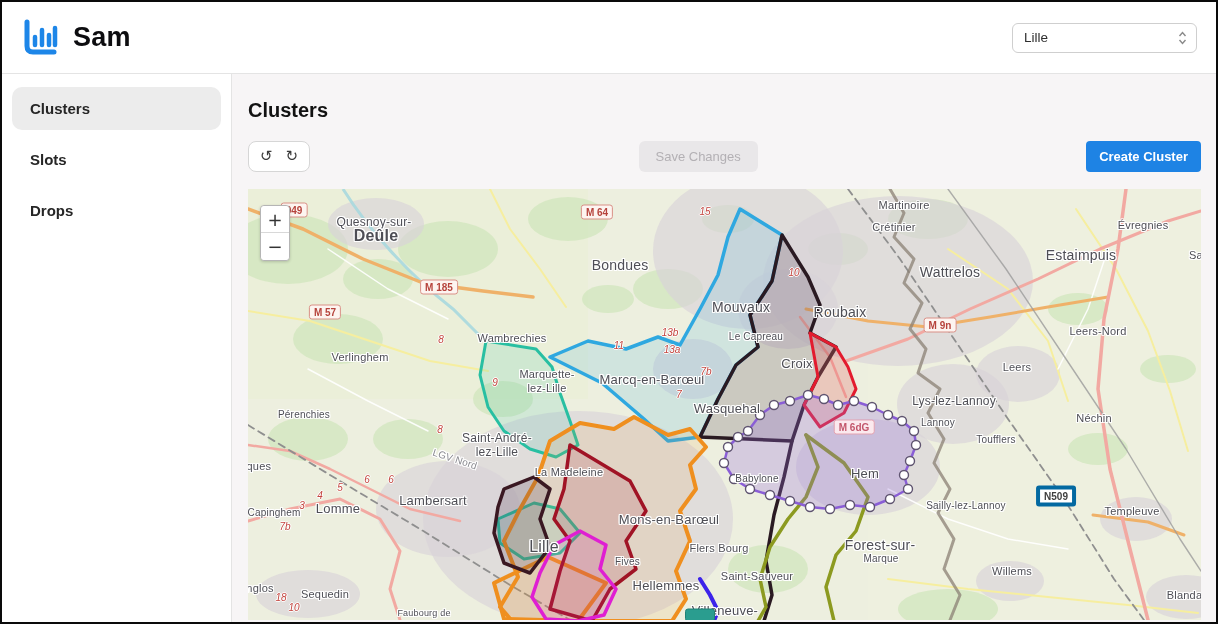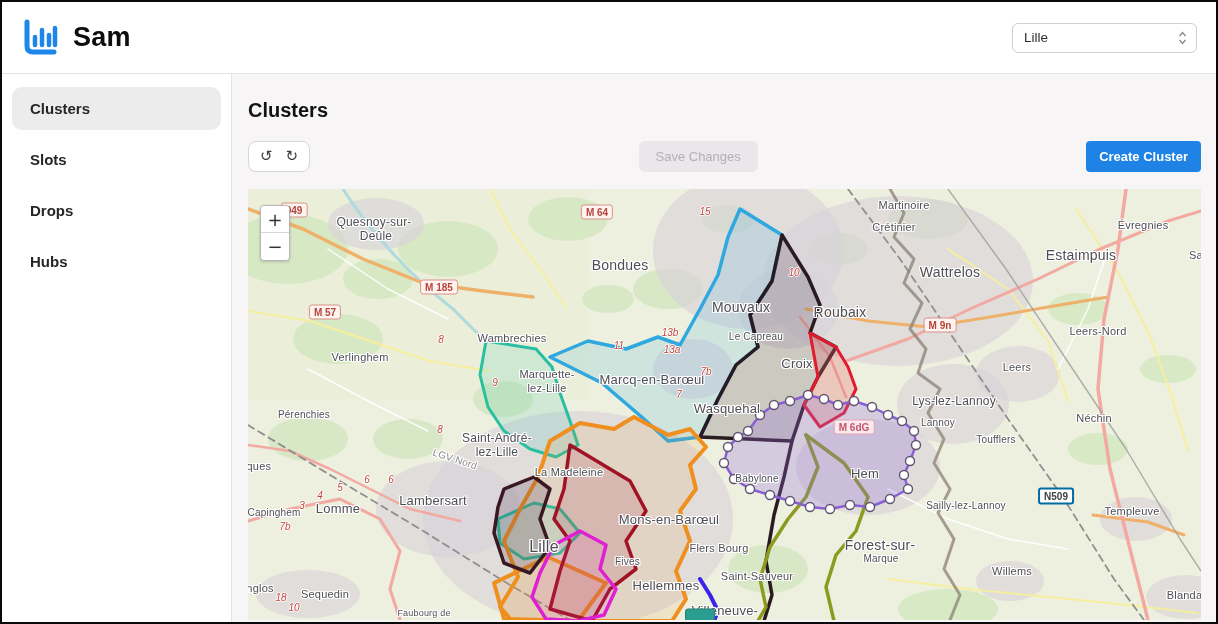--- a/index.html
+++ b/index.html
@@ -32,21 +32,21 @@
   .btn-create { background:#1e83e4; color:#fff; border:none; border-radius:4px; padding:8px 13px; font-size:13px; font-weight:bold; font-family:inherit; cursor:pointer; }
 
   
   .map { position:relative; margin-top:17px; width:953px; height:431px; background:#edefdf; overflow:hidden; flex:0 0 auto; }
   .map svg.base { position:absolute; left:0; top:0; }
   .map-label { position:absolute; transform:translate(-50%,-50%); color:#4e4e55; white-space:nowrap; letter-spacing:.2px;
     text-shadow:1px 0 0 #fff,-1px 0 0 #fff,0 1px 0 #fff,0 -1px 0 #fff,1px 1px 0 #fff,-1px -1px 0 #fff,1px -1px 0 #fff,-1px 1px 0 #fff; }
   .map-shield { position:absolute; transform:translate(-50%,-50%); font-size:10px; font-weight:bold; padding:1px 4px; border-radius:3px; white-space:nowrap; }
   .map-shield.red { color:#b6433c; border:1px solid #d99087; background:#fdf4f0; }
   .map-shield.pink { color:#c2566b; border:1px solid #e4a2b0; background:#fbe9ee; }
-  .map-shield.gray { color:#3f3f3f; border:2px solid #0369a1; background:#fff;text-align:right; }
+  .map-shield.gray { color:#3f3f3f; border:4px solid #0369a1; background:#fff;text-align:right; }
   .map-shield.teal { background:#2a9d8f; border:1px solid #1f8177; color:#fff; min-width:30px; min-height:13px; }
   .map-roadnum { position:absolute; transform:translate(-50%,-50%); font-style:italic; font-size:10px; color:#c4453f;
     text-shadow:1px 0 0 #fff,-1px 0 0 #fff,0 1px 0 #fff,0 -1px 0 #fff; }
   .zoomctl { position:absolute; left:12px; top:16px; width:30px; background:#fff; border:1px solid #b5b5b5; border-radius:4px; box-shadow:0 1px 3px rgba(0,0,0,.18); z-index:50; }
   .zoomctl button { display:block; width:28px; height:27px; background:#fff; border:none; font-size:18px; color:#333; cursor:pointer; font-family:"DejaVu Sans",sans-serif; line-height:27px; padding:0; }
   .zoomctl button:first-child { border-bottom:1px solid #d8d8d8; border-radius:4px 4px 0 0; }
   .zoomctl button:last-child { border-radius:0 0 4px 4px; }
 </style>
 </head>
 <body>
@@ -71,21 +71,20 @@
       </svg>
     </div>
   </div>
 
   <div class="bodyrow">
 
     <nav class="sidebar" id="sidebar-nav">
         <div class="side-item active">Clusters</div>
         <div class="side-item">Slots</div>
         <div class="side-item">Drops</div>
-        <div class="side-item">Hubs</div>
       </nav>
 
     <div class="content">
       <div class="page-title">Clusters</div>
 
       <div class="toolbar">
         <div class="undoredo">
           <span class="uicon">↺</span>
           <span class="uicon">↻</span>
         </div>
@@ -192,21 +191,21 @@
             <circle cx="542" cy="312" r="4.5" fill="#ffffff" stroke="#5f5470" stroke-width="1.4"></circle>
             <circle cx="522" cy="306" r="4.5" fill="#ffffff" stroke="#5f5470" stroke-width="1.4"></circle>
             <circle cx="502" cy="300" r="4.5" fill="#ffffff" stroke="#5f5470" stroke-width="1.4"></circle>
             <circle cx="486" cy="290" r="4.5" fill="#ffffff" stroke="#5f5470" stroke-width="1.4"></circle>
             <circle cx="476" cy="274" r="4.5" fill="#ffffff" stroke="#5f5470" stroke-width="1.4"></circle>
             <circle cx="480" cy="258" r="4.5" fill="#ffffff" stroke="#5f5470" stroke-width="1.4"></circle>
             <circle cx="490" cy="248" r="4.5" fill="#ffffff" stroke="#5f5470" stroke-width="1.4"></circle>
           </svg>
         <div id="map-overlays">
             <div class="map-label" style="left: 126px; top: 33px; font-size: 12px;">Quesnoy-sur-</div>
-            <div class="map-label" style="left: 128px; top: 47px; font-size: 12px;">Deûle</div>
+            <div class="map-label" style="left: 128px; top: 47px; font-size: 16px; font-weight: bold;">Deûle</div>
             <div class="map-label" style="left: 372px; top: 76px; font-size: 14px;">Bondues</div>
             <div class="map-label" style="left: 493px; top: 78px; font-size: 14px; margin-top: 40px;">Mouvaux</div>
             <div class="map-label" style="left: 656px; top: 16px; font-size: 11px;">Martinoire</div>
             <div class="map-label" style="left: 646px; top: 38px; font-size: 11px;">Crétinier</div>
             <div class="map-label" style="left: 702px; top: 83px; font-size: 14px;">Wattrelos</div>
             <div class="map-label" style="left: 833px; top: 66px; font-size: 14px;">Estaimpuis</div>
             <div class="map-label" style="left: 895px; top: 36px; font-size: 11px;">Évregnies</div>
             <div class="map-label" style="left: 948px; top: 66px; font-size: 11px;">Sa</div>
             <div class="map-label" style="left: 592px; top: 123px; font-size: 14px;">Roubaix</div>
             <div class="map-label" style="left: 850px; top: 142px; font-size: 11px;">Leers-Nord</div>

